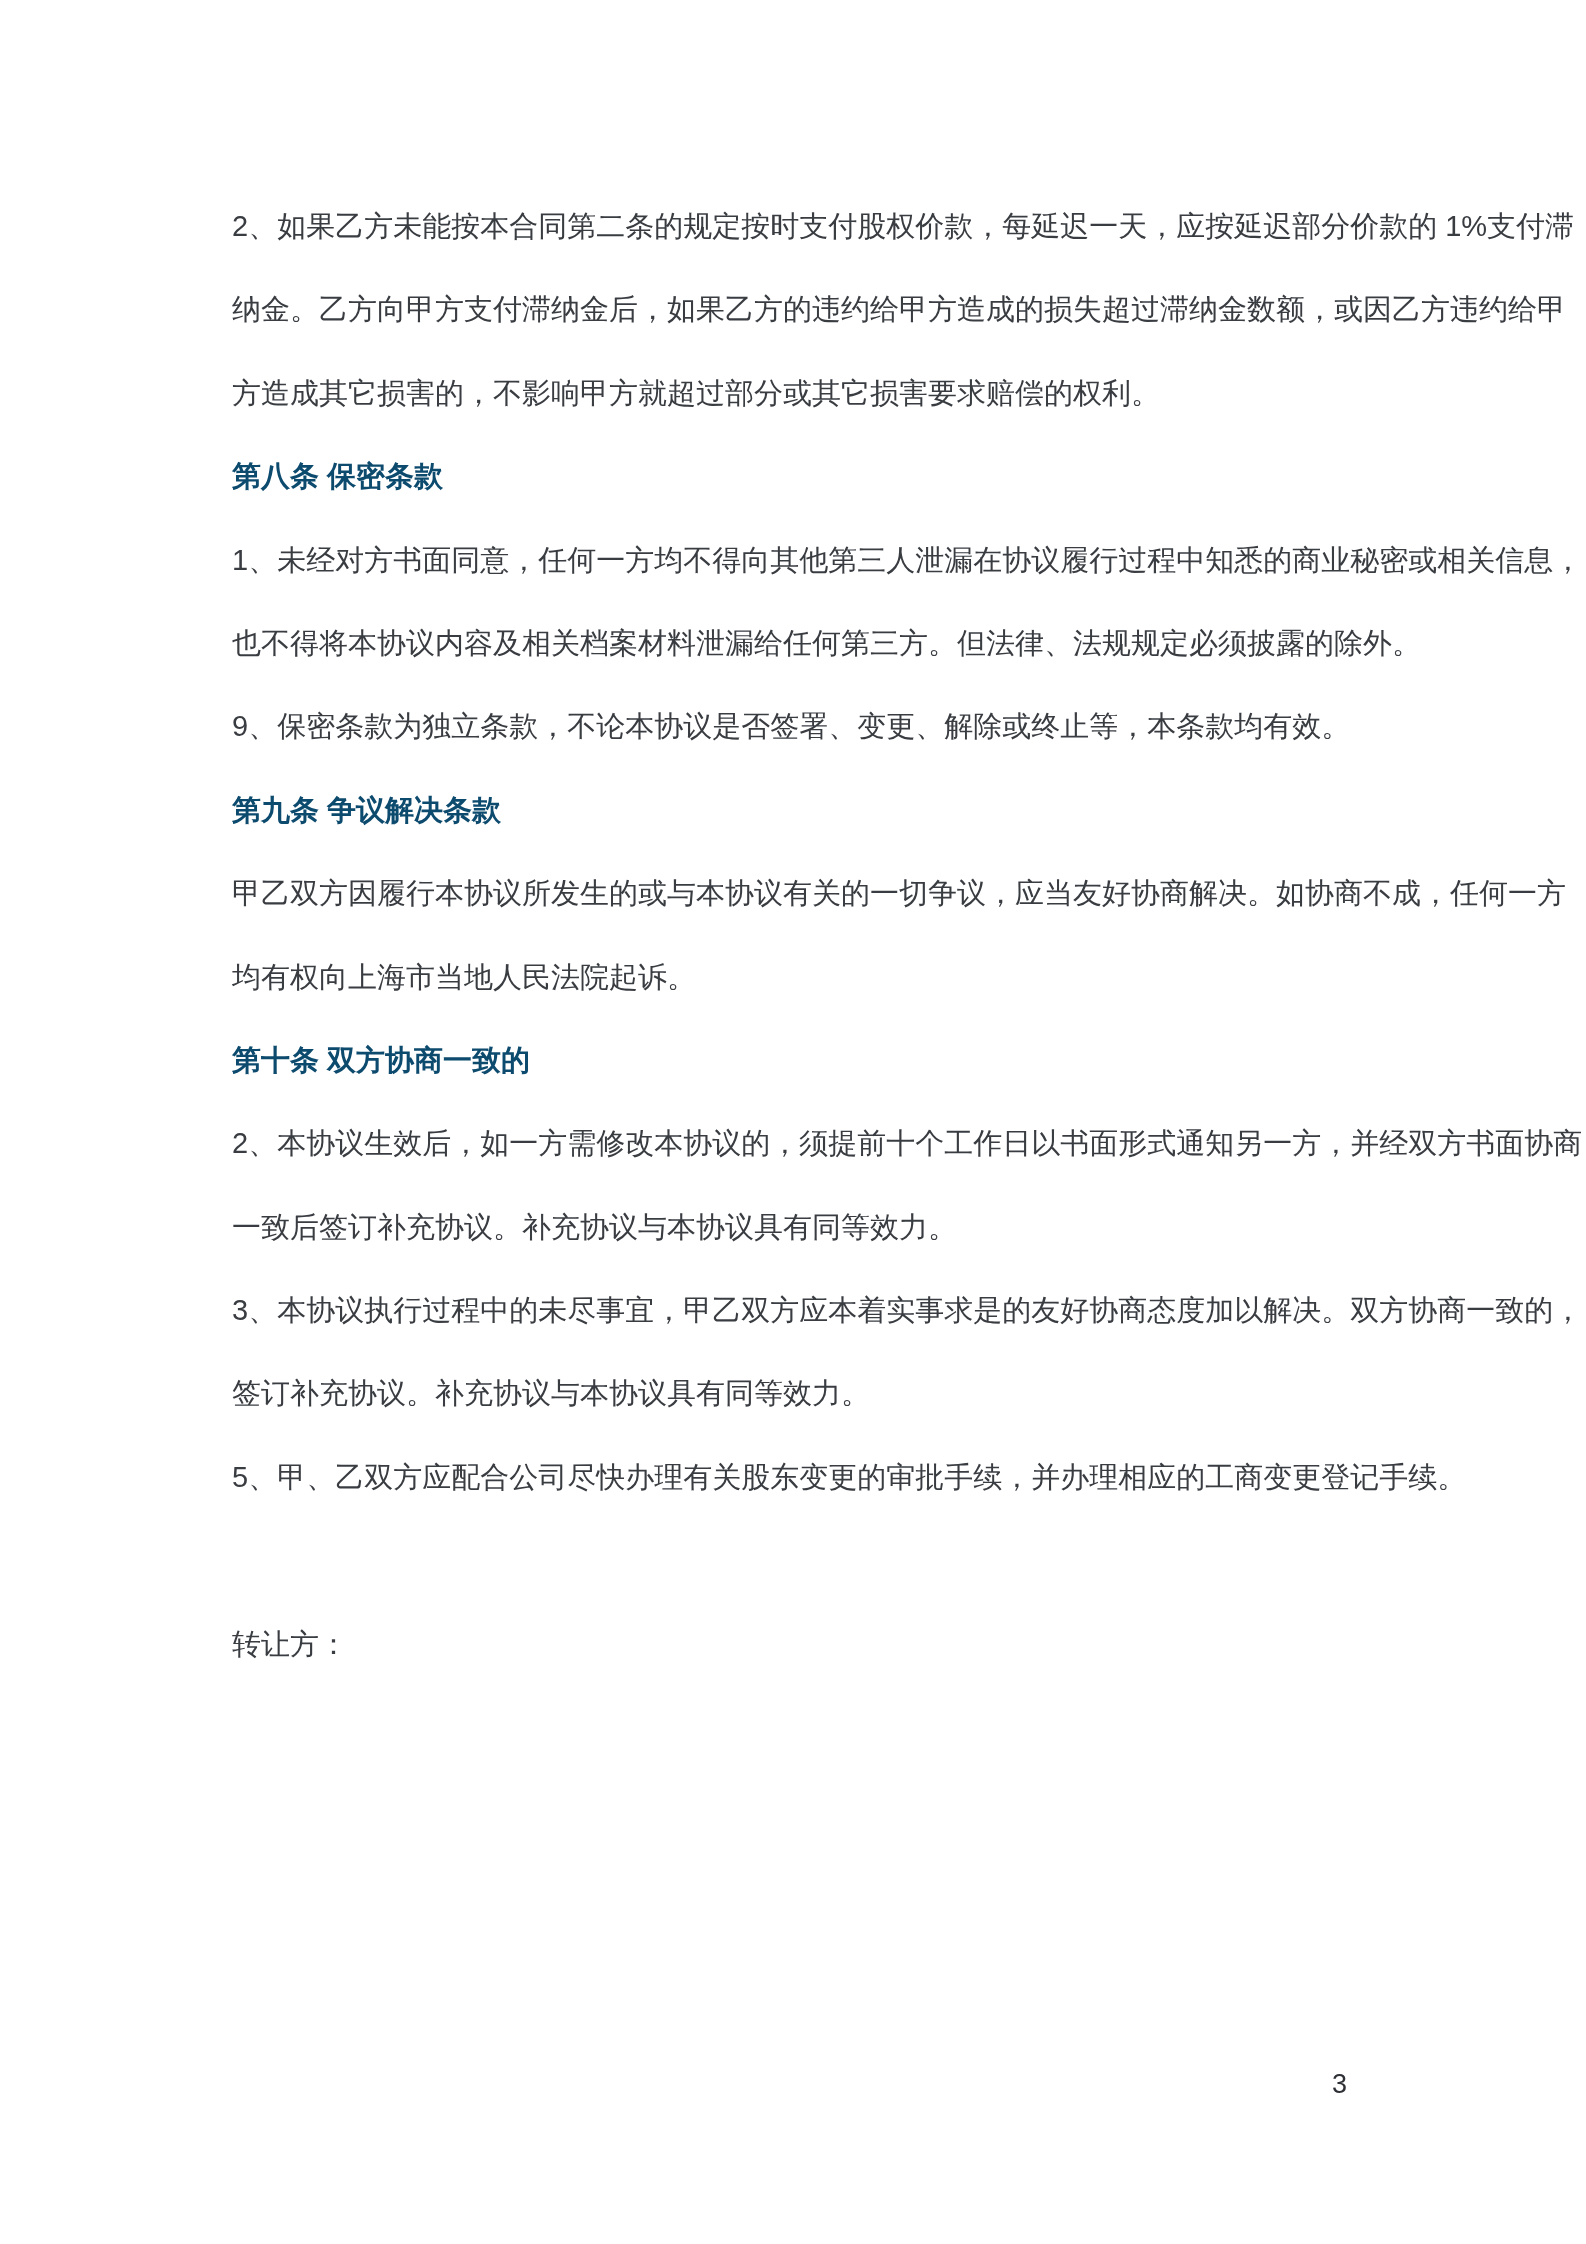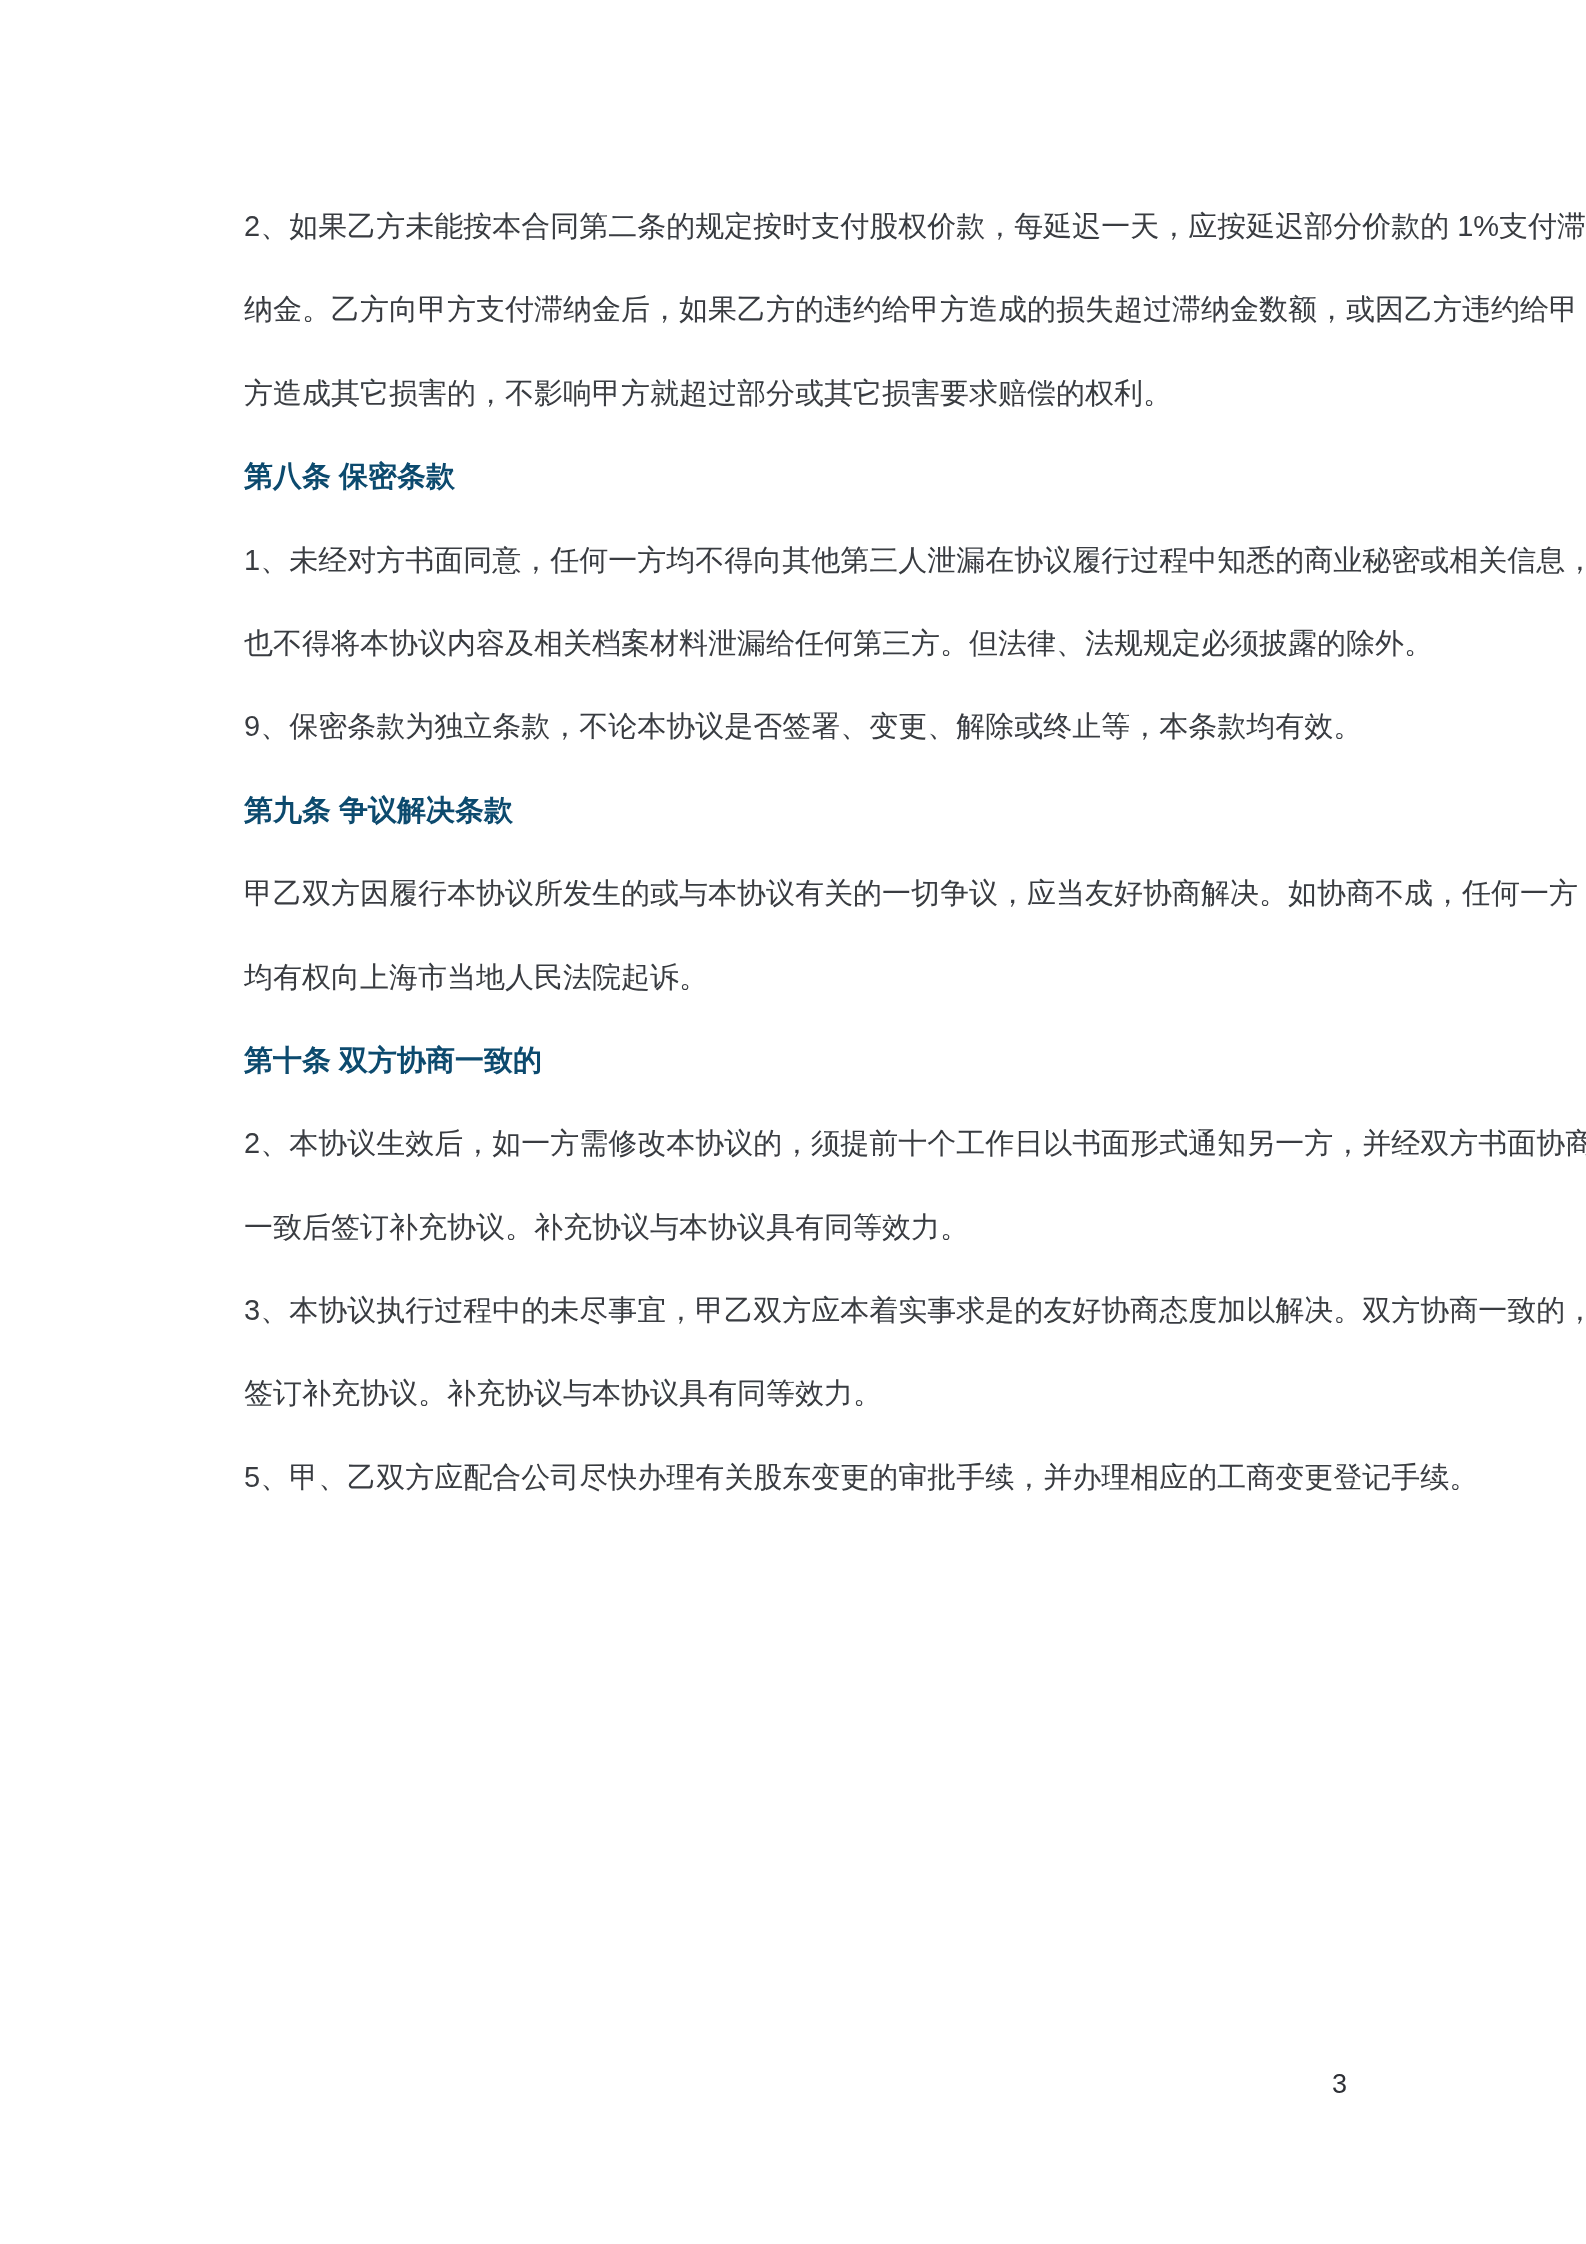--- a/index.html
+++ b/index.html
@@ -14,21 +14,20 @@
     background: #ffffff;
     overflow: hidden;
     font-family: "Liberation Sans", "DejaVu Sans", sans-serif;
     color: #393c41;
   }
   .content {
     position: absolute;
     left: 232px;
     top: 185px;
     width: 1122px;
-    margin-left: 12px;
   }
   .line {
     margin: 0;
     padding: 0;
     height: 83.4px;
     line-height: 83.4px;
     font-size: 29px;
     white-space: nowrap;
     font-weight: 400;
   }
@@ -60,16 +59,17 @@
     <p class="line heading">第九条 争议解决条款</p>
     <p class="line">甲乙双方因履行本协议所发生的或与本协议有关的一切争议，应当友好协商解决。如协商不成，任何一方</p>
     <p class="line">均有权向上海市当地人民法院起诉。</p>
     <p class="line heading">第十条 双方协商一致的</p>
     <p class="line">2、本协议生效后，如一方需修改本协议的，须提前十个工作日以书面形式通知另一方，并经双方书面协商</p>
     <p class="line">一致后签订补充协议。补充协议与本协议具有同等效力。</p>
     <p class="line">3、本协议执行过程中的未尽事宜，甲乙双方应本着实事求是的友好协商态度加以解决。双方协商一致的，</p>
     <p class="line">签订补充协议。补充协议与本协议具有同等效力。</p>
     <p class="line">5、甲、乙双方应配合公司尽快办理有关股东变更的审批手续，并办理相应的工商变更登记手续。</p>
     <p class="line"></p>
+    <p class="line">转让方：</p>
   </main>
 
   <span class="footer-pagenum">3</span>
 </div>
 
 </body></html>

